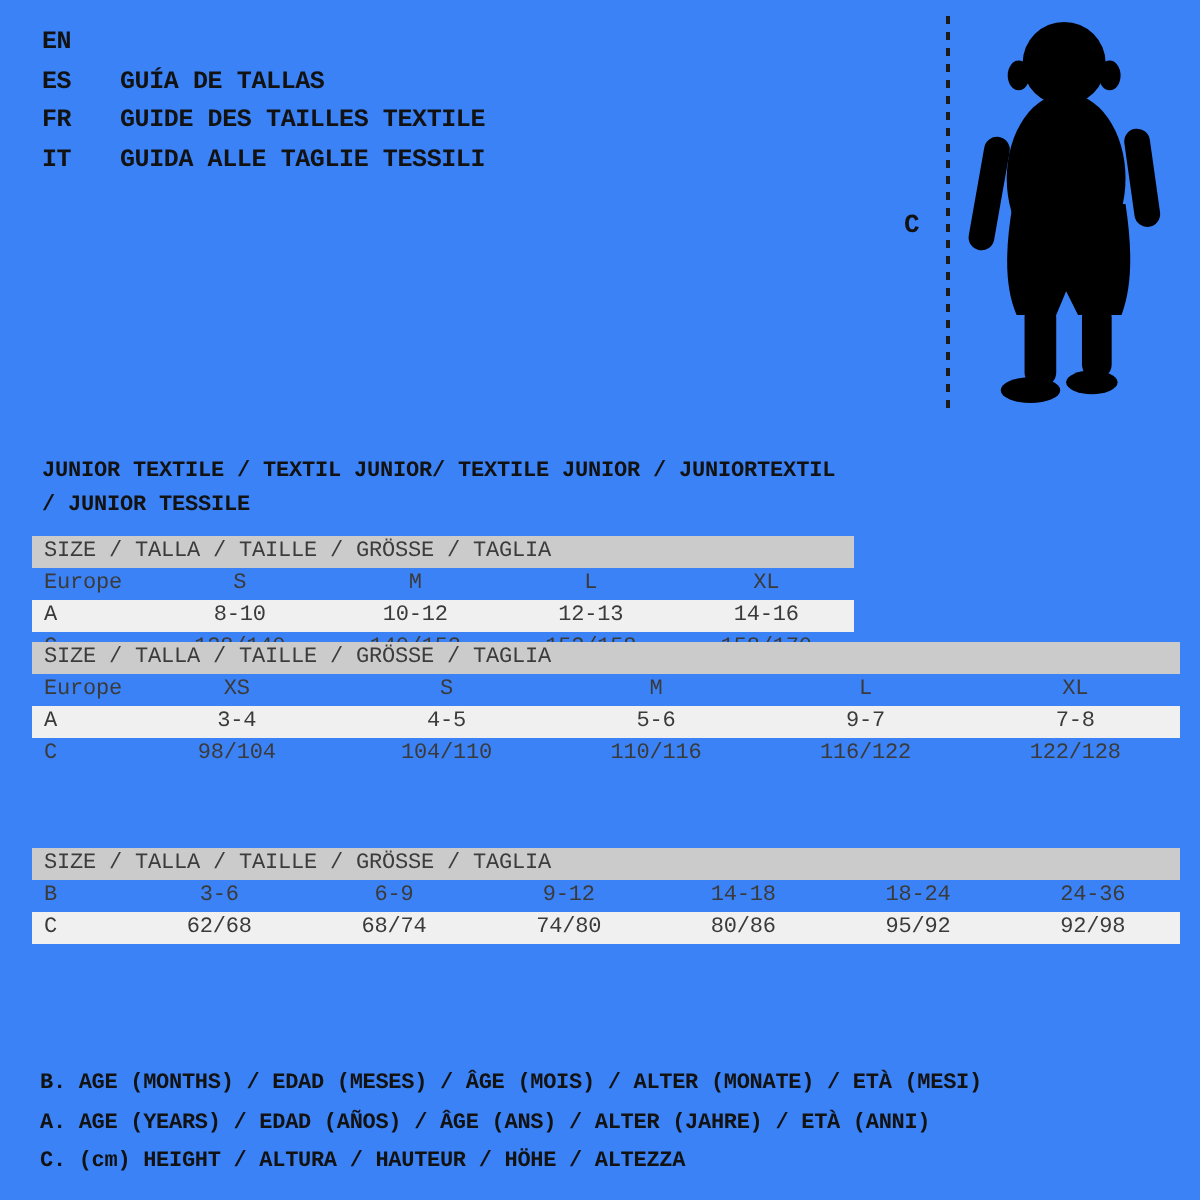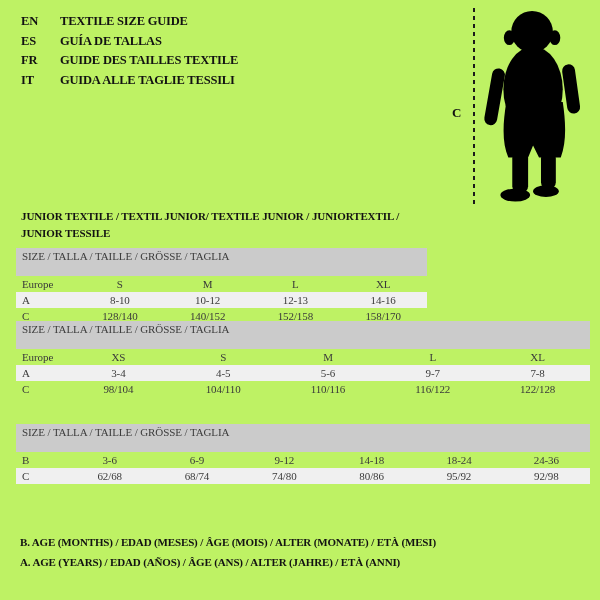--- a/index.html
+++ b/index.html
@@ -1,44 +1,44 @@
 <!DOCTYPE html>
 <html><head>
 <meta charset="utf-8">
 <style>
   html,body{margin:0;padding:0;background:#fff;}
   .canvas{
-    position:relative;width:600px;height:600px;background:#bef264;
-    font-family:Liberation Serif, serif;overflow:hidden;color:#111;
+    position:relative;width:600px;height:600px;background:#3b82f6;
+    font-family:Liberation Mono, monospace;overflow:hidden;color:#111;
   }
 
   
   .lang-list{position:absolute;left:21px;top:12px;}
   .lang-row{display:flex;font-weight:bold;font-size:12.5px;line-height:19.5px;letter-spacing:-0.2px;color:#121212;}
   .lang-code{width:39px;flex:0 0 39px;}
 
   
   .fig-dash{
     position:absolute;left:473px;top:8px;width:2px;height:199px;
     background:repeating-linear-gradient(to bottom,#1b1b1b 0 4px,transparent 4px 8px);
   }
   .fig-label{position:absolute;left:452px;top:105px;font-weight:bold;font-size:13px;color:#121212;}
   .baby-svg{position:absolute;left:482px;top:7px;width:115px;height:198px;}
 
   
   .size-table{position:absolute;left:16px;}
-  #t1{top:208px;width:411px;}
+  #t1{top:228px;width:411px;}
   #t2{top:321px;width:574px;}
   #t3{top:424px;width:574px;}
   .tbl-title{font-weight:bold;font-size:11px;line-height:16.5px;letter-spacing:-0.1px;color:#121212;padding-left:5px;}
   #t1 .tbl-title{margin-bottom:7px;}
   #t2 .tbl-title{margin-bottom:14px;}
   #t3 .tbl-title{margin-bottom:6px;}
   .hdr-bar{
-    background:#cbcbcb;color:#3c3c3c;font-size:11px;height:28px;line-height:16px;
+    background:#cbcbcb;color:#3c3c3c;font-size:11px;height:16px;line-height:16px;
     padding-left:6px;letter-spacing:-0.1px;
   }
   table.sizes{width:100%;border-collapse:collapse;table-layout:fixed;font-size:11px;color:#3a3a3a;}
   table.sizes td{height:16px;line-height:16px;padding:0;text-align:center;letter-spacing:-0.1px;}
   table.sizes td.row-label{text-align:left;padding-left:6px;margin-top:24px;}
   #t1 td.row-label{width:54px;}
   #t2 td.row-label,#t3 td.row-label{width:44px;}
   table.sizes tr.alt{background:#f0f0f0;}
 
   
@@ -46,21 +46,20 @@
   .footnote{font-weight:bold;font-size:11px;line-height:19.5px;letter-spacing:-0.15px;color:#121212;}
 </style>
 </head>
 <body>
 
 <div class="canvas">
 
   <div class="lang-list">
     <div class="lang-row">
       <span class="lang-code">EN</span>
-      <span class="lang-title">TEXTILE SIZE GUIDE</span>
     </div>
     <div class="lang-row">
       <span class="lang-code">ES</span>
       <span class="lang-title">GUÍA DE TALLAS</span>
     </div>
     <div class="lang-row">
       <span class="lang-code">FR</span>
       <span class="lang-title">GUIDE DES TAILLES TEXTILE</span>
     </div>
     <div class="lang-row">
@@ -173,15 +172,16 @@
             <td>95/92</td>
             <td>92/98</td>
           </tr>
         </tbody>
       </table>
   </section>
 
   <div class="footnotes">
     <div class="footnote">B. AGE (MONTHS) / EDAD (MESES) / ÂGE (MOIS) / ALTER (MONATE) / ETÀ (MESI)</div>
     <div class="footnote">A. AGE (YEARS) / EDAD (AÑOS) / ÂGE (ANS) / ALTER (JAHRE) / ETÀ (ANNI)</div>
+    <div class="footnote">C. (cm) HEIGHT / ALTURA / HAUTEUR / HÖHE / ALTEZZA</div>
   </div>
 
 </div>
 
 </body></html>

